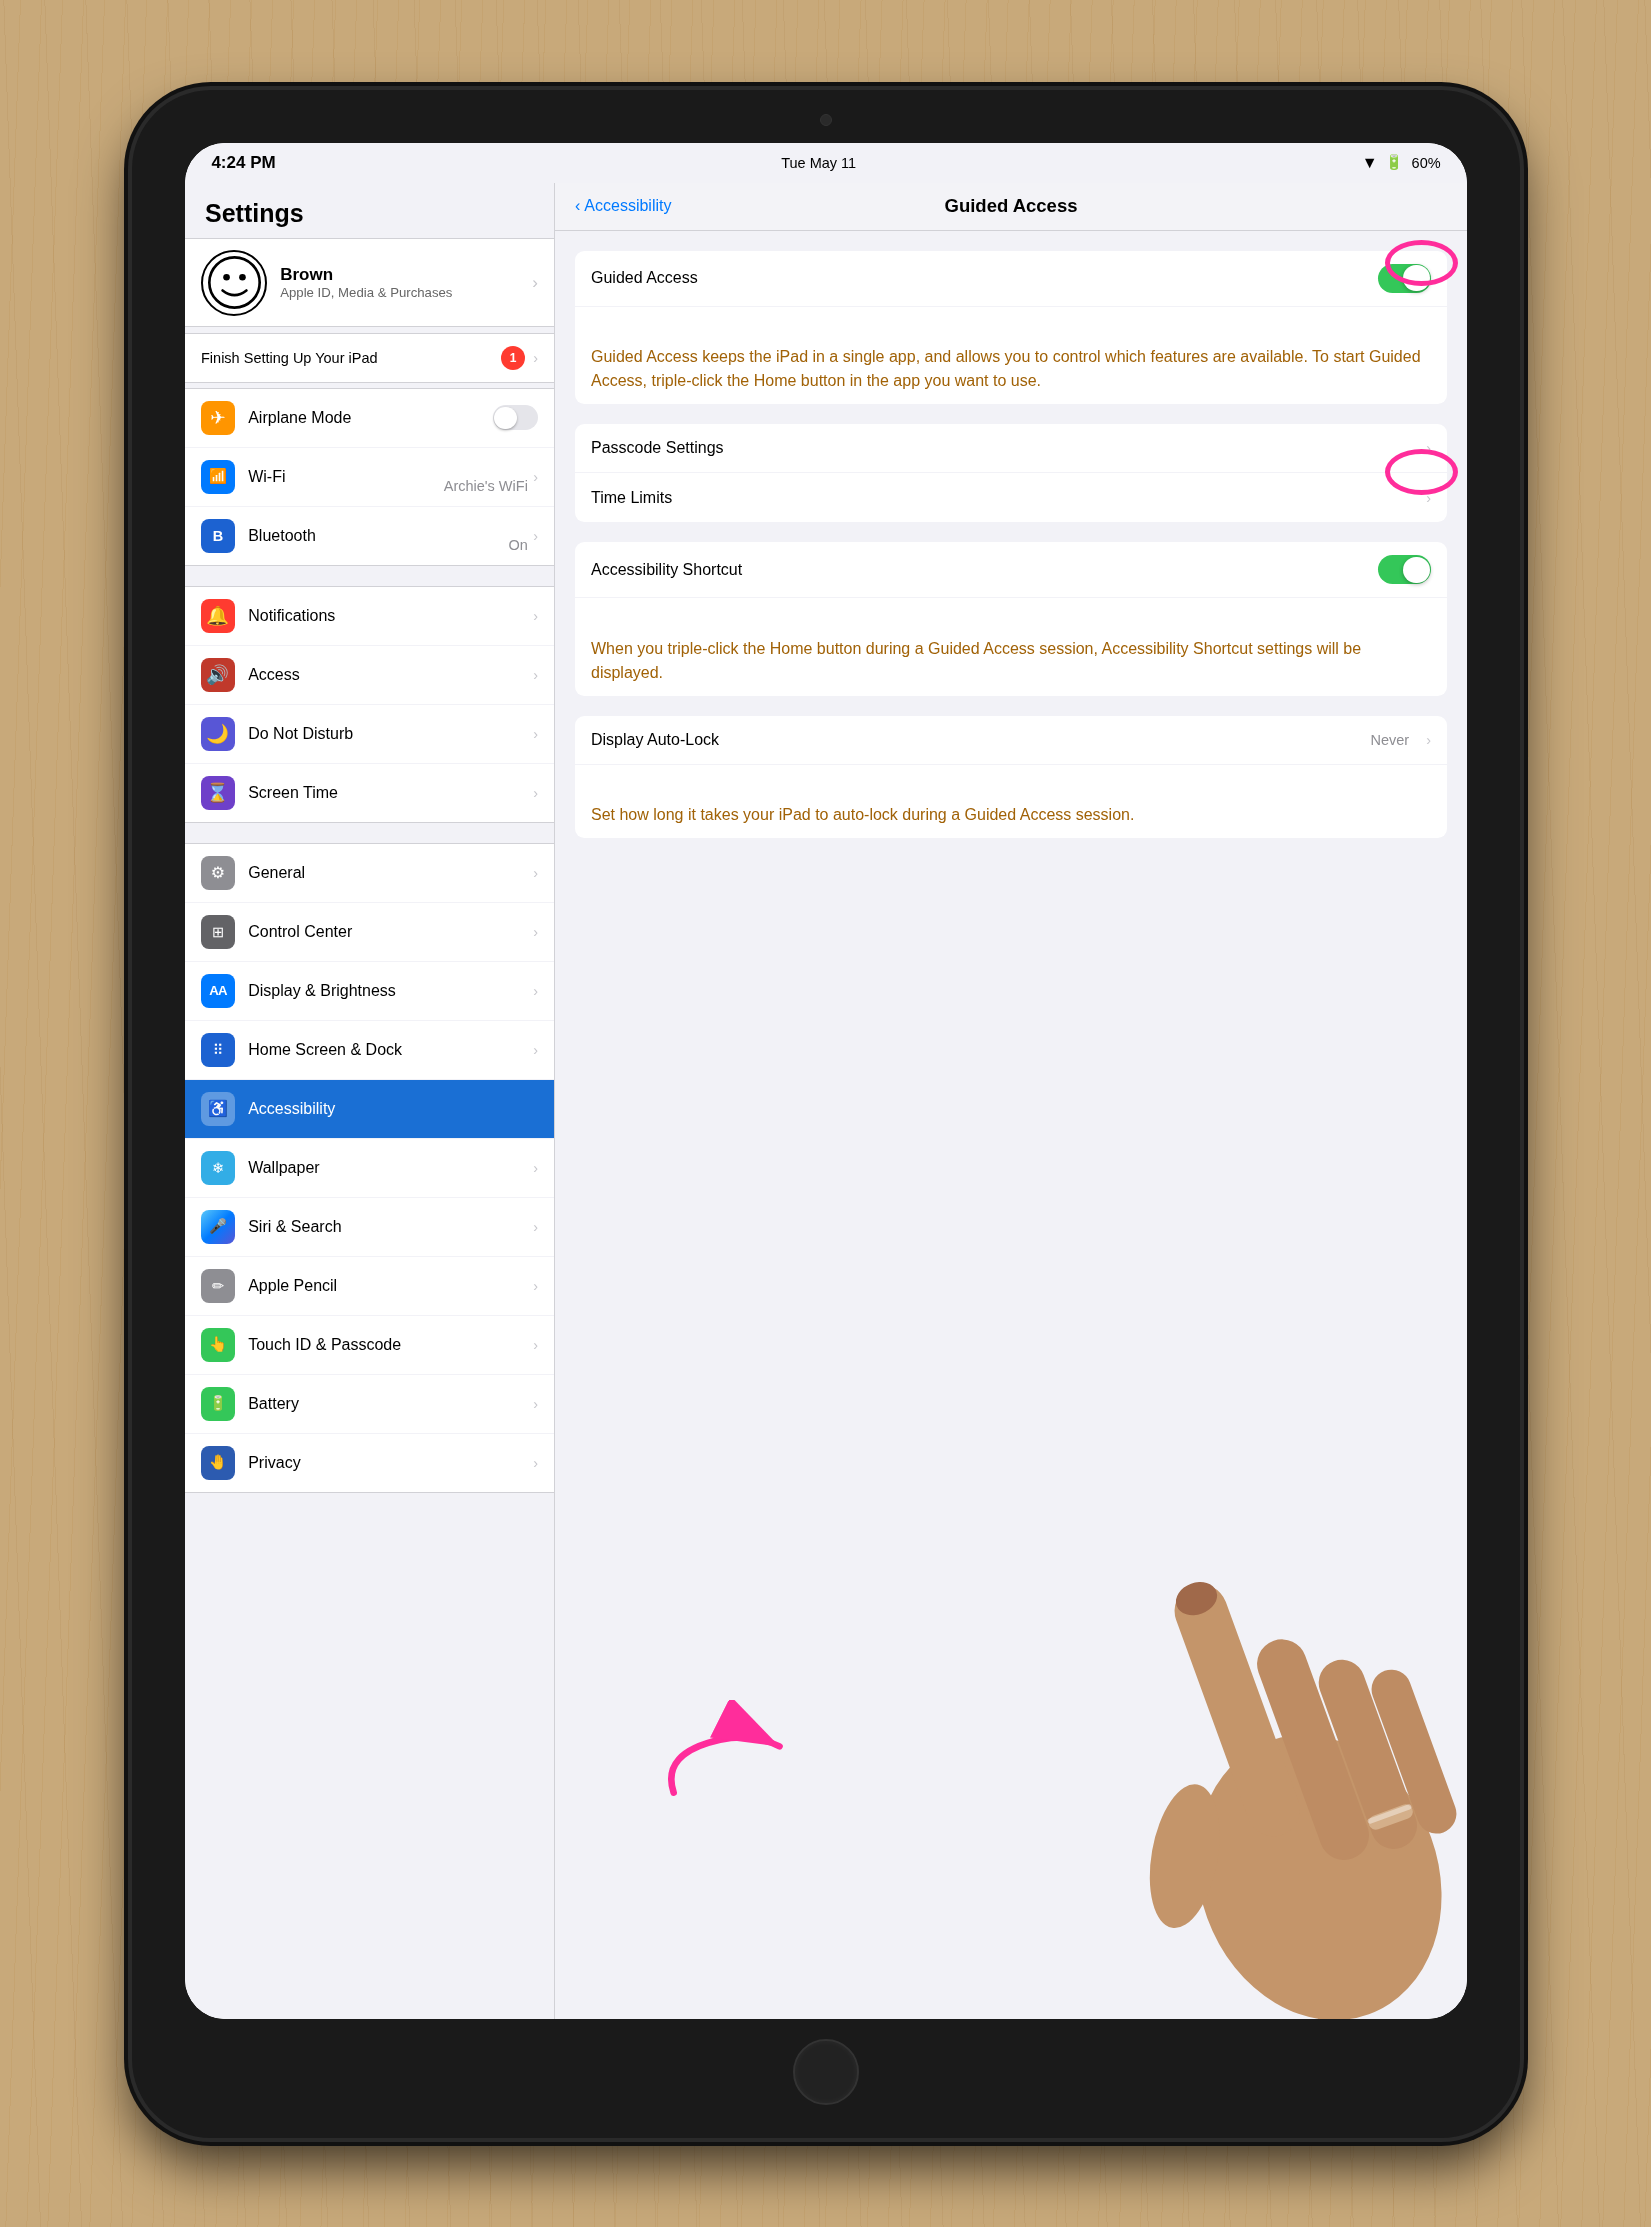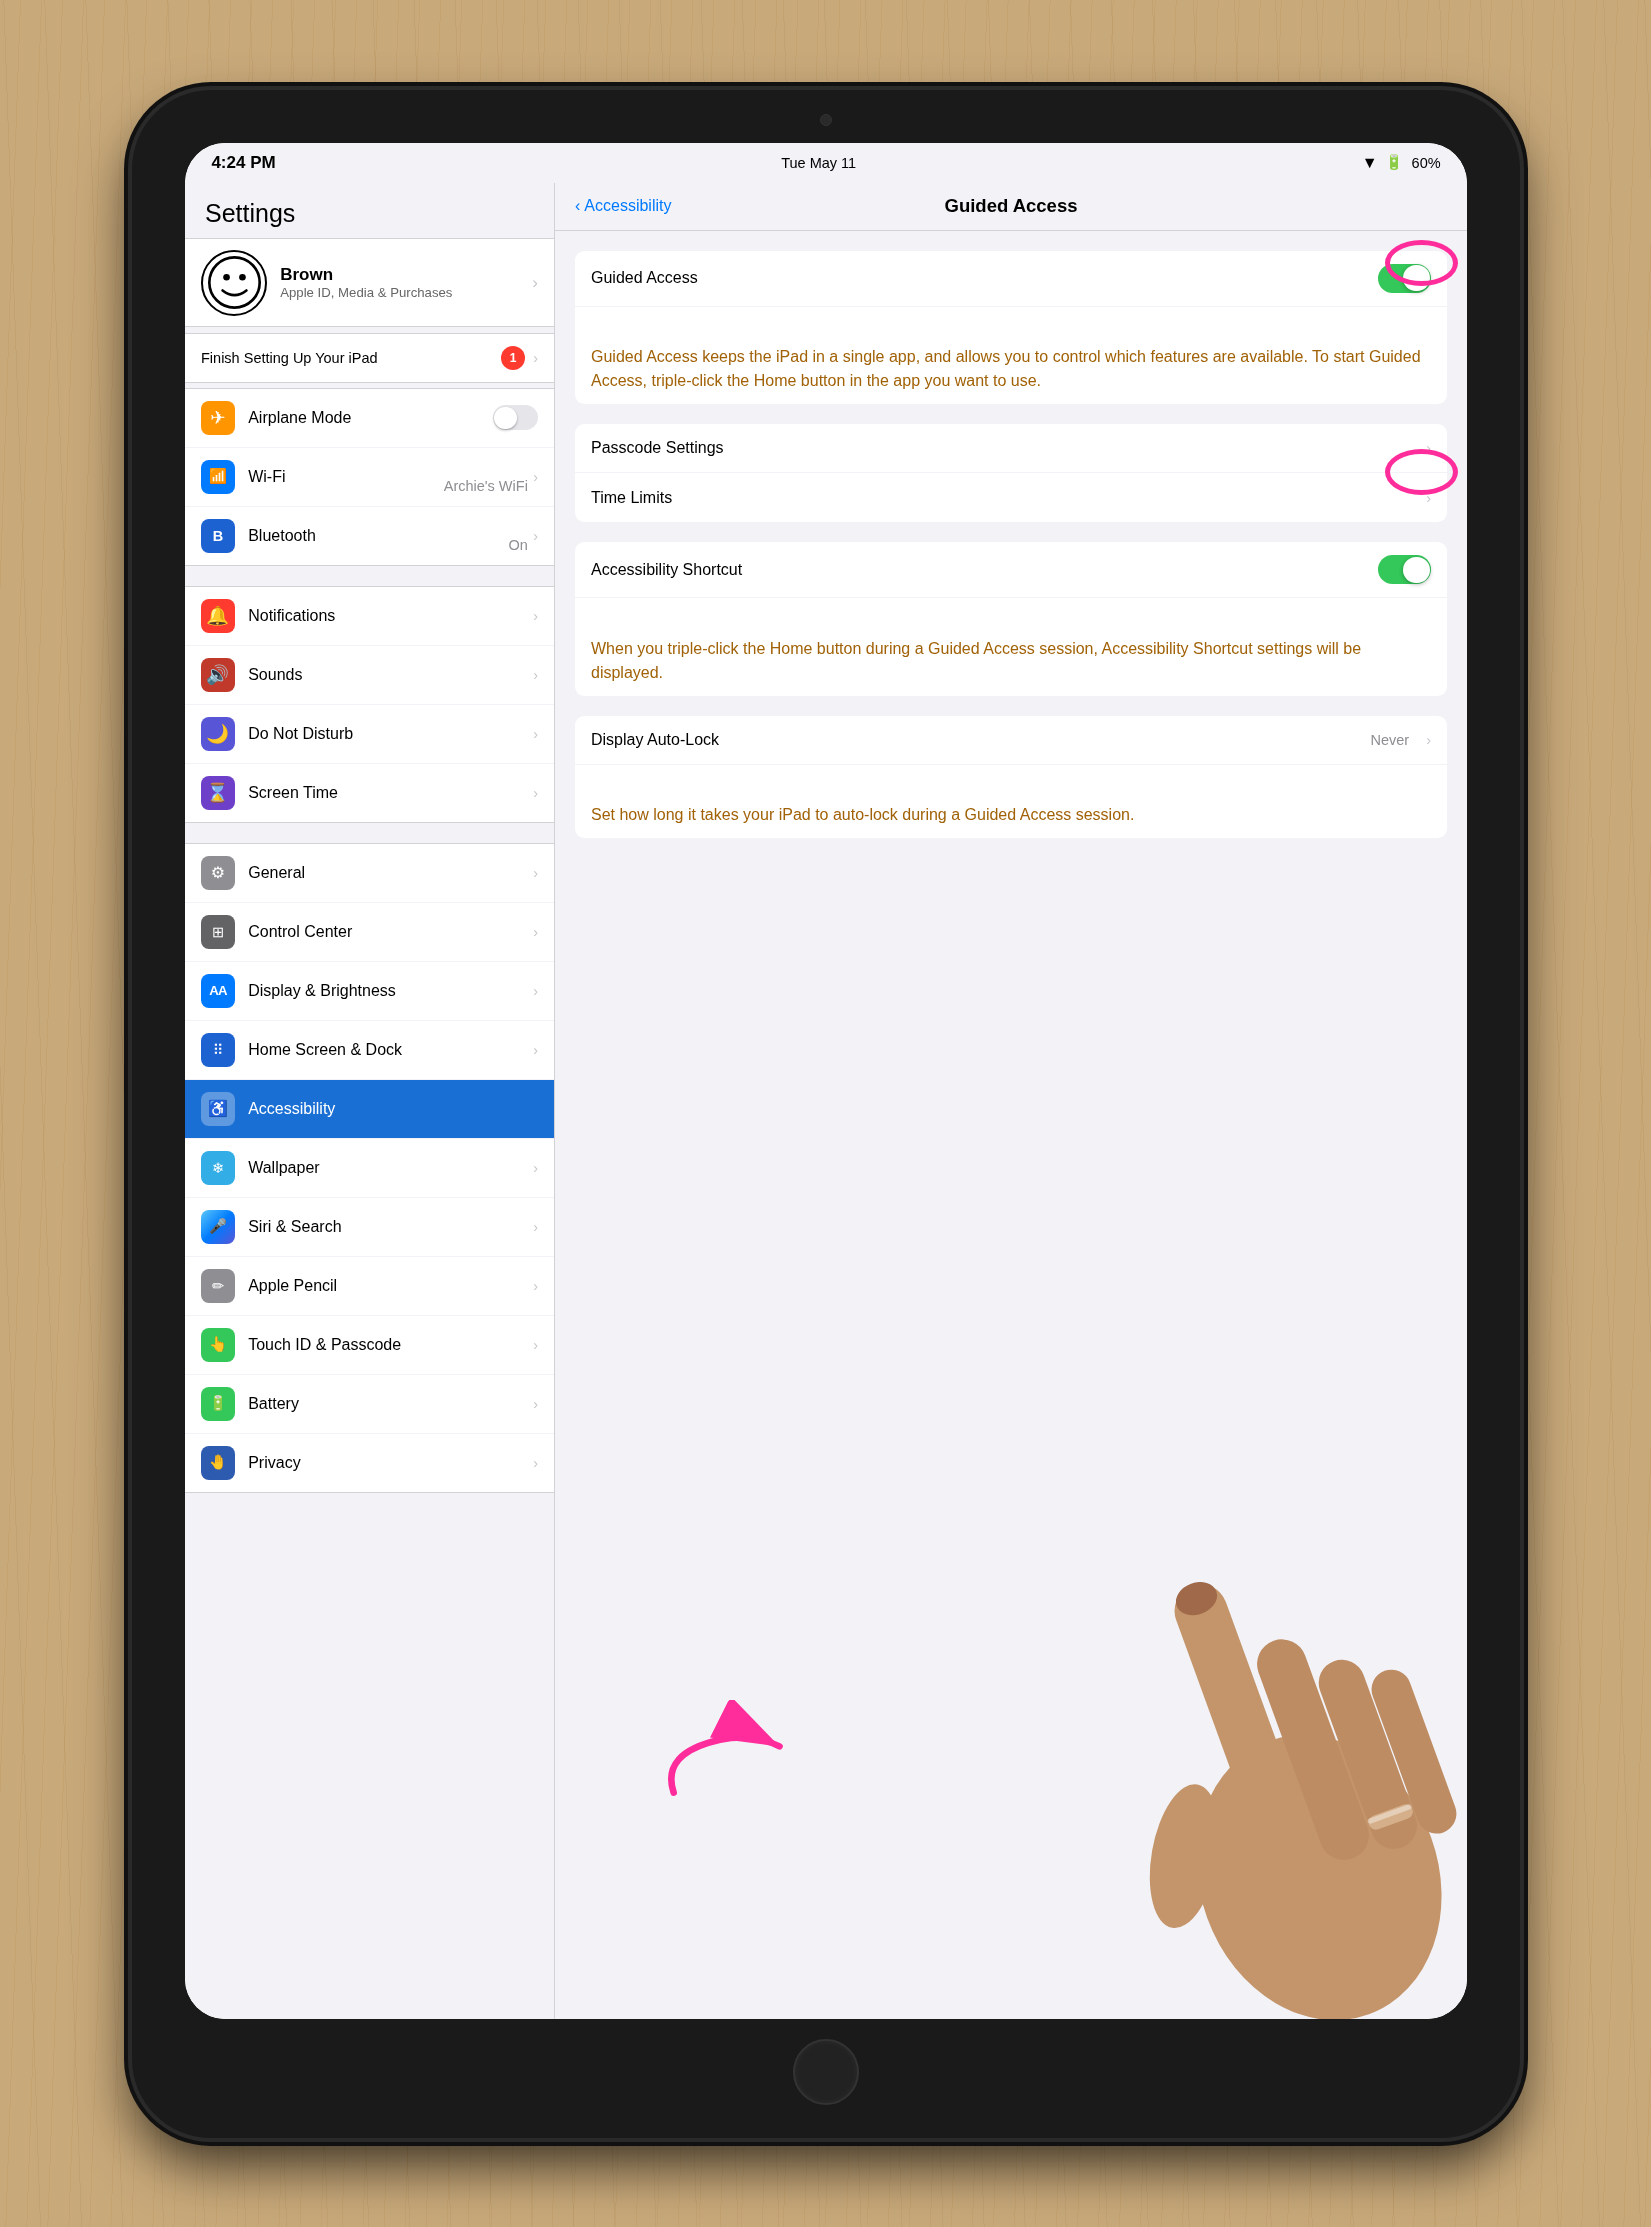--- a/index.html
+++ b/index.html
@@ -135,21 +135,21 @@
       flex-shrink: 0;
     }
 
     
     .sidebar-header {
       padding: 16px 20px 10.6px;
     }
 
     .settings-title {
       font-size: 25px;
-      font-weight: 400;
+      font-weight: 700;
       color: #000;
     }
 
     
     .profile-section {
       display: flex;
       align-items: center;
       padding: 10.6px 16px;
       background: #fff;
       margin: 0 0 5.3px 0;
@@ -503,21 +503,21 @@
           </div>
 
           <div class="sidebar-section">
             <div class="sidebar-item">
               <div class="item-icon icon-red">🔔</div>
               <span class="item-label">Notifications</span>
               <span class="item-chevron">›</span>
             </div>
             <div class="sidebar-item">
               <div class="item-icon icon-red-dark">🔊</div>
-              <span class="item-label">Sounds</span>
+              <span class="item-label">Access</span>
               <span class="item-chevron">›</span>
             </div>
             <div class="sidebar-item">
               <div class="item-icon icon-purple">🌙</div>
               <span class="item-label">Do Not Disturb</span>
               <span class="item-chevron">›</span>
             </div>
             <div class="sidebar-item">
               <div class="item-icon icon-purple-dark">⌛</div>
               <span class="item-label">Screen Time</span>

